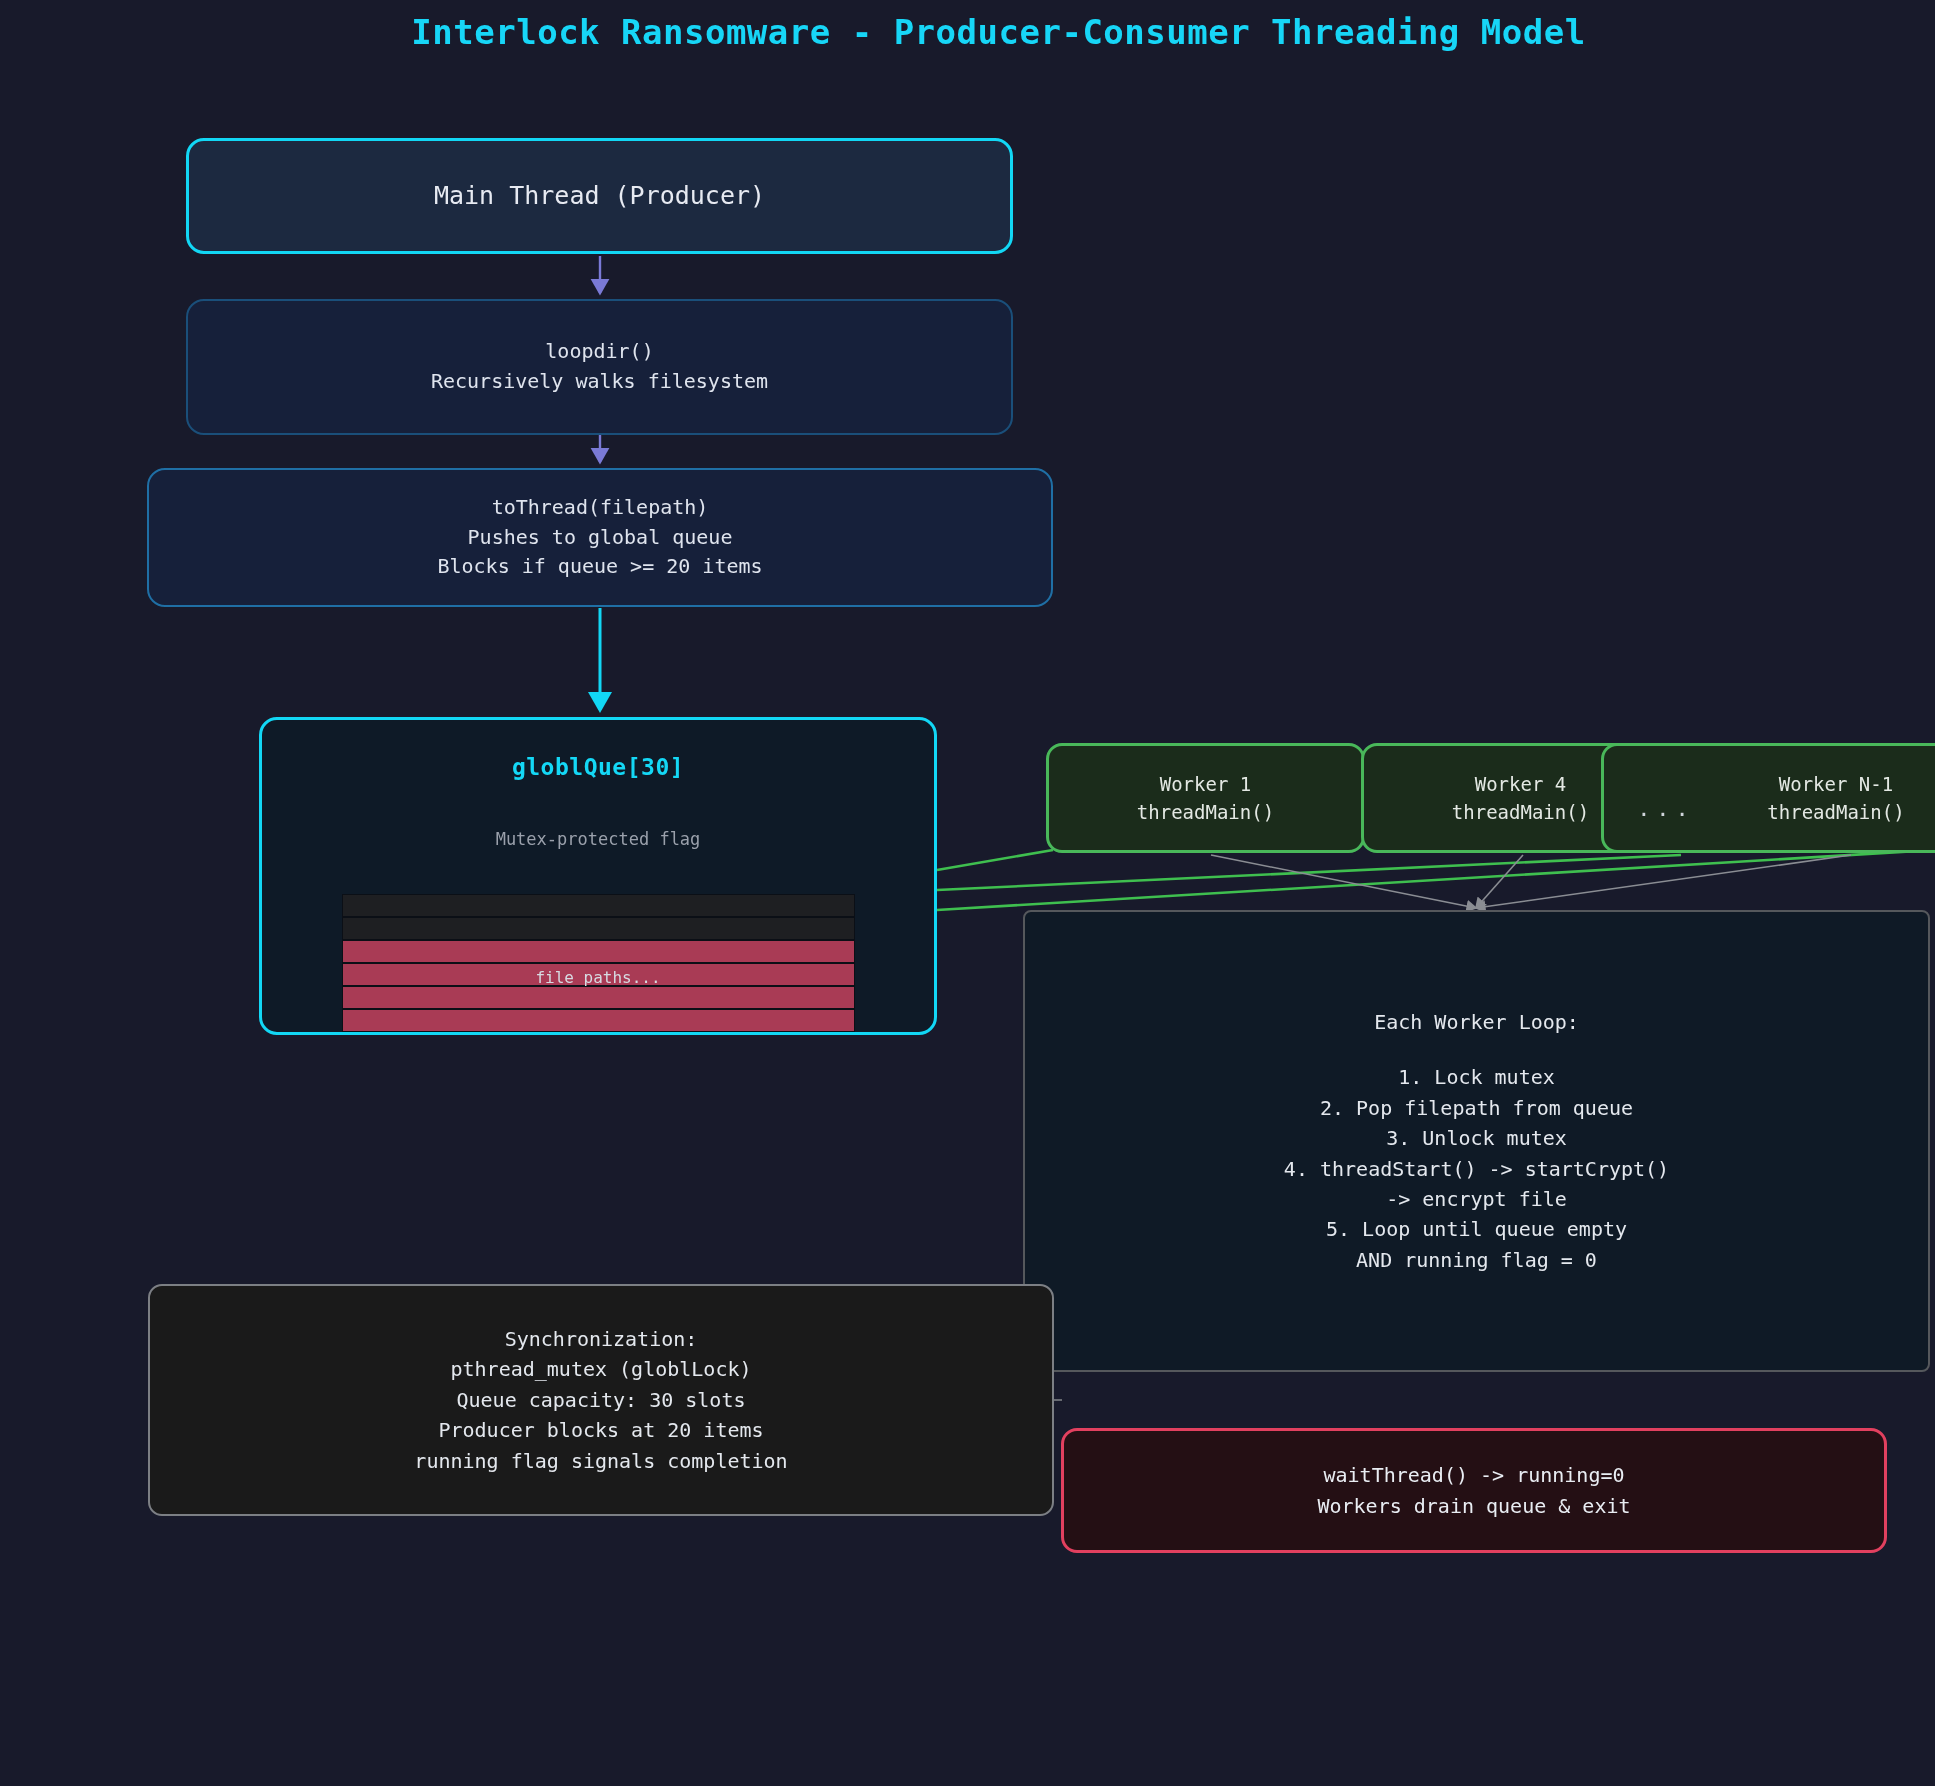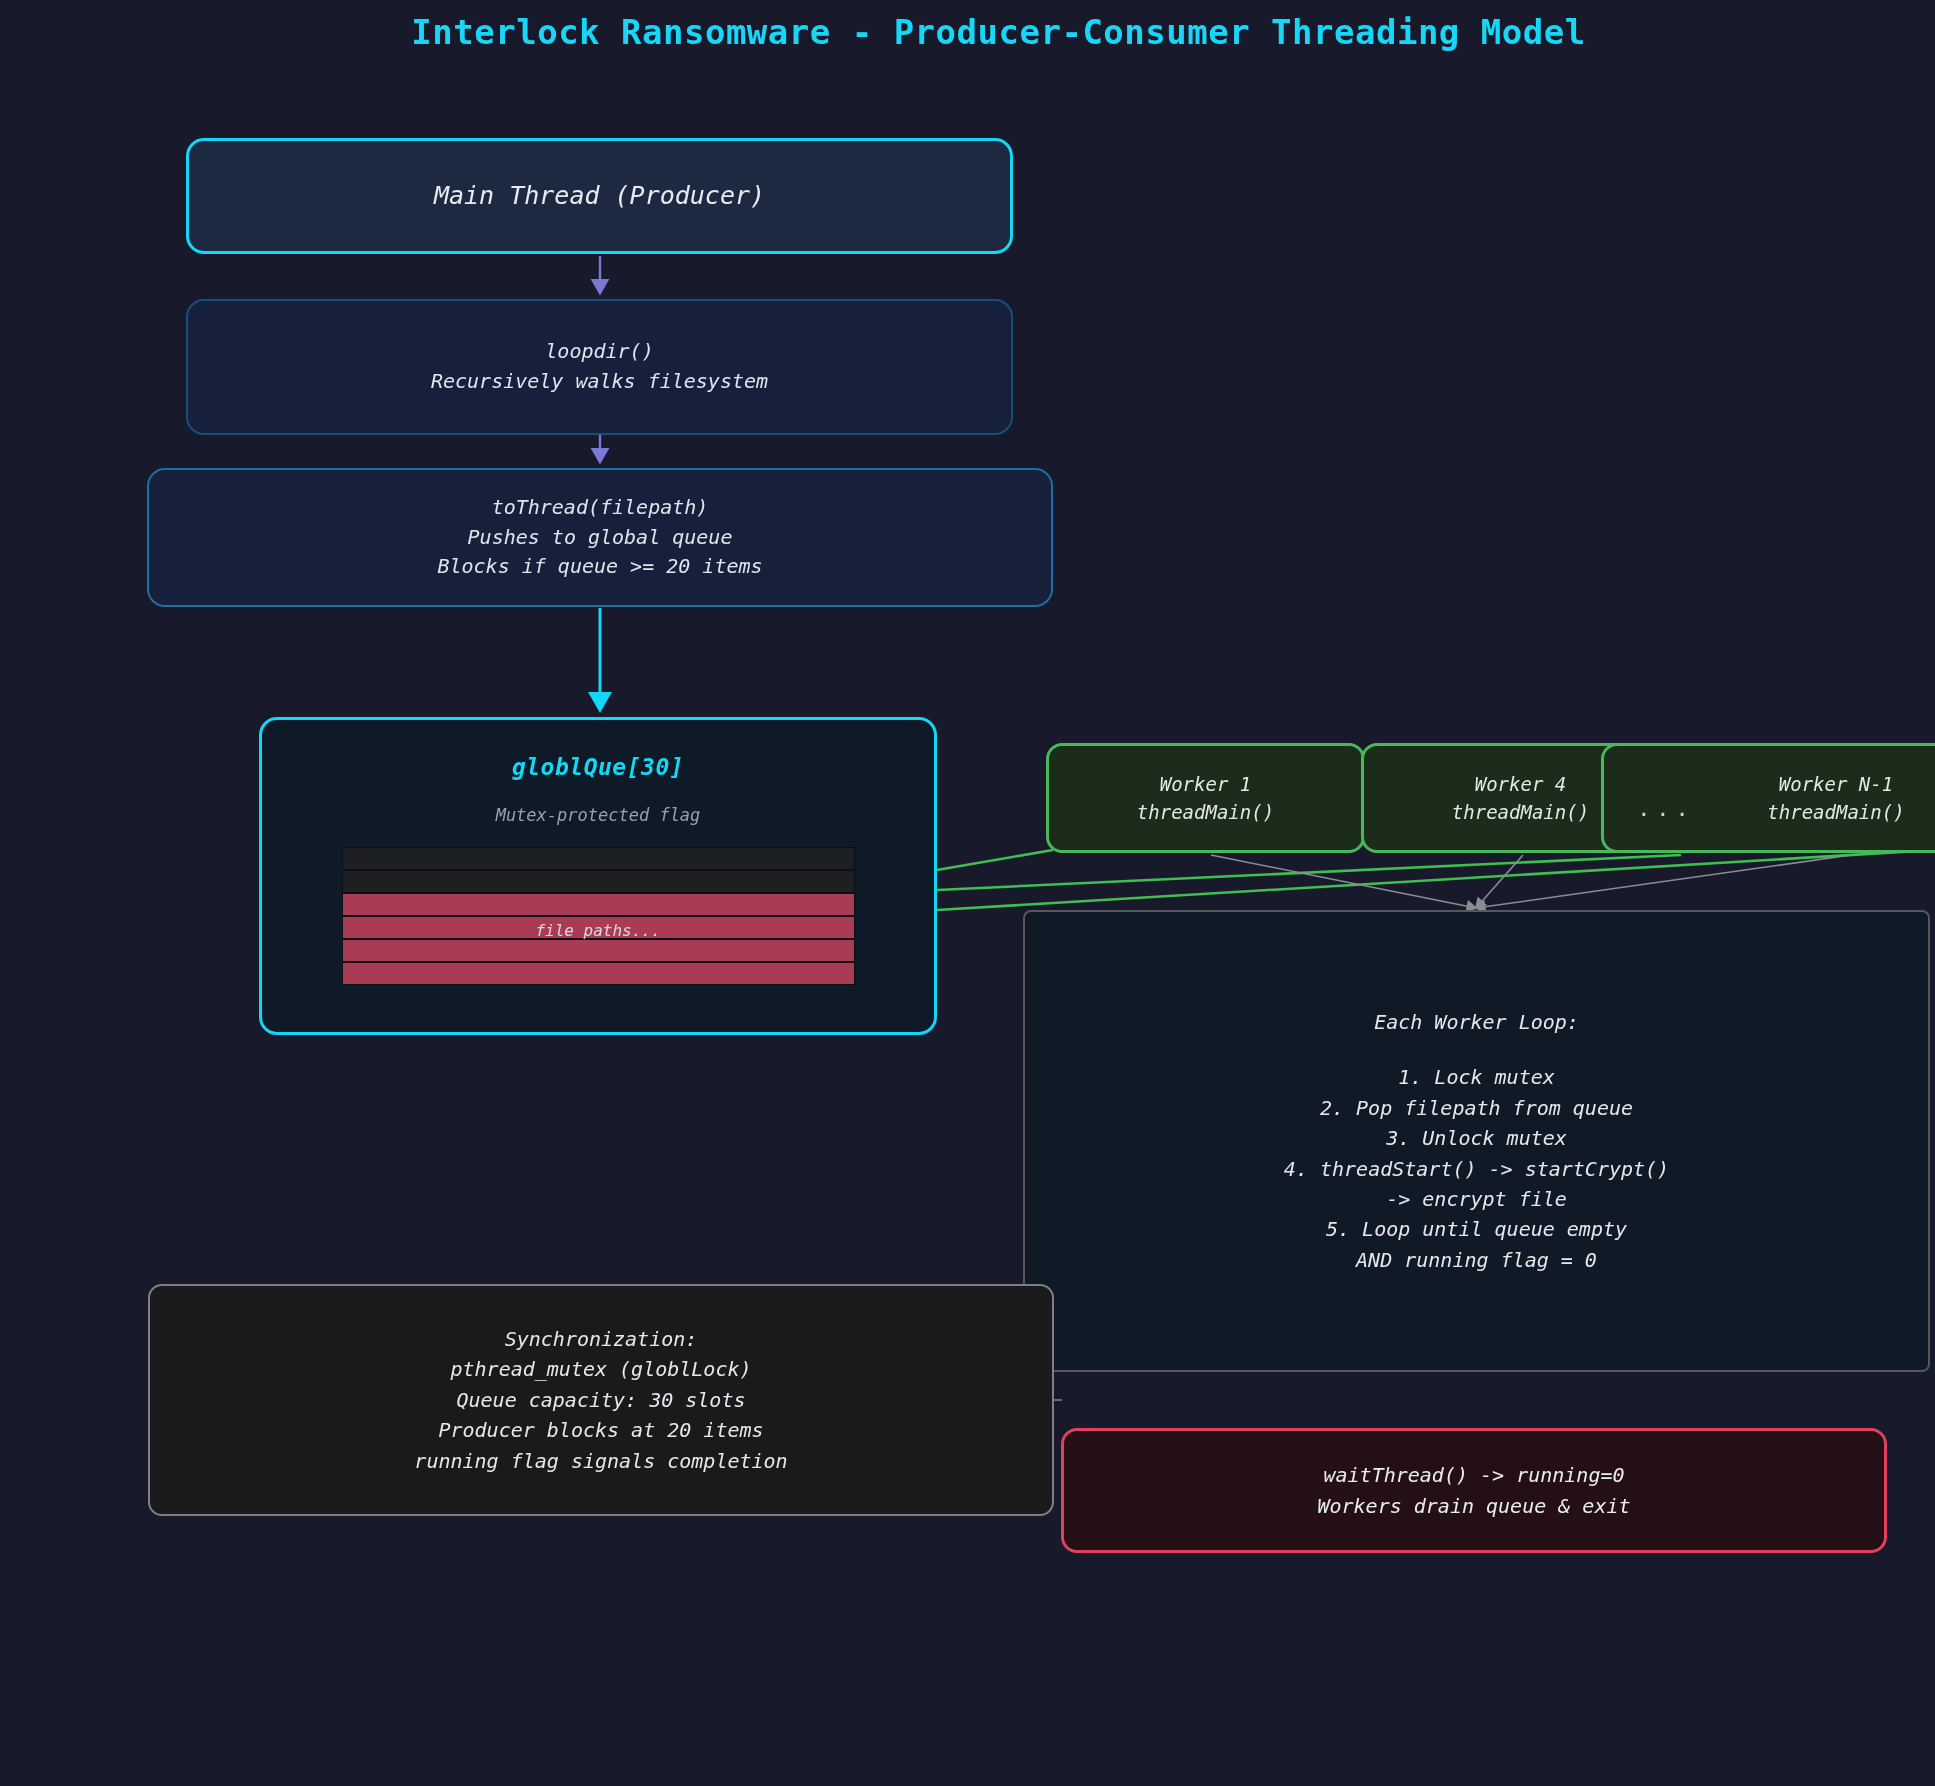--- a/index.html
+++ b/index.html
@@ -5,21 +5,21 @@
   html,body{margin:0;padding:0;background:#181a2b;}
   body{
     font-family:"DejaVu Sans Mono","Liberation Mono",monospace;
     width:1935px;height:1786px;position:relative;overflow:hidden;
     background:#181a2b;
   }
   #stage{position:absolute;left:0;top:0;width:1935px;height:1786px;overflow:hidden;margin-left:31px;}
   #edges{position:absolute;left:0;top:0;width:1935px;height:1786px;pointer-events:none;}
 
   .node{position:absolute;box-sizing:border-box;display:flex;flex-direction:column;
-        align-items:center;justify-content:center;text-align:center;font-style:italic;}
+        align-items:center;justify-content:center;text-align:center;}
   .node .ln{white-space:pre;}
 
   
   #n-main{
     left:155px;top:138px;width:827px;height:116px;
     border:3px solid #12d7f5;border-radius:18px;background:#1c2940;
     color:#e7eaf2;font-size:25px;line-height:1.34;
   }
   
   #n-loopdir{
@@ -30,21 +30,21 @@
   
   #n-tothread{
     left:116px;top:468px;width:906px;height:139px;
     border:2px solid #1f6fa5;border-radius:18px;background:#16203a;
     color:#dfe4ee;font-size:20px;line-height:1.48;align-items:center;
   }
   
   #n-queue{
     left:228px;top:717px;width:678px;height:318px;
     border:3px solid #12d7f5;border-radius:18px;background:#0e1a27;
-    justify-content:flex-start;padding-top:34px;
+    justify-content:space-between;padding-top:34px;
   }
   #q-title{color:#14d8f6;font-size:23px;font-weight:bold;letter-spacing:.5px;}
   #q-sub{color:#9aa0ab;font-size:17px;margin-top:25px;}
   #q-slots{position:relative;margin-top:22px;width:513px;}
   .slot{height:23px;border:1px solid #0b0f16;box-sizing:border-box;}
   .slot.empty{background:#1e1f22;}
   .slot.full{background:#a93b55;}
   #q-label{
     position:absolute;left:0;right:0;top:74px;text-align:center;
     color:#d7dbe2;font-size:16px;pointer-events:none;

